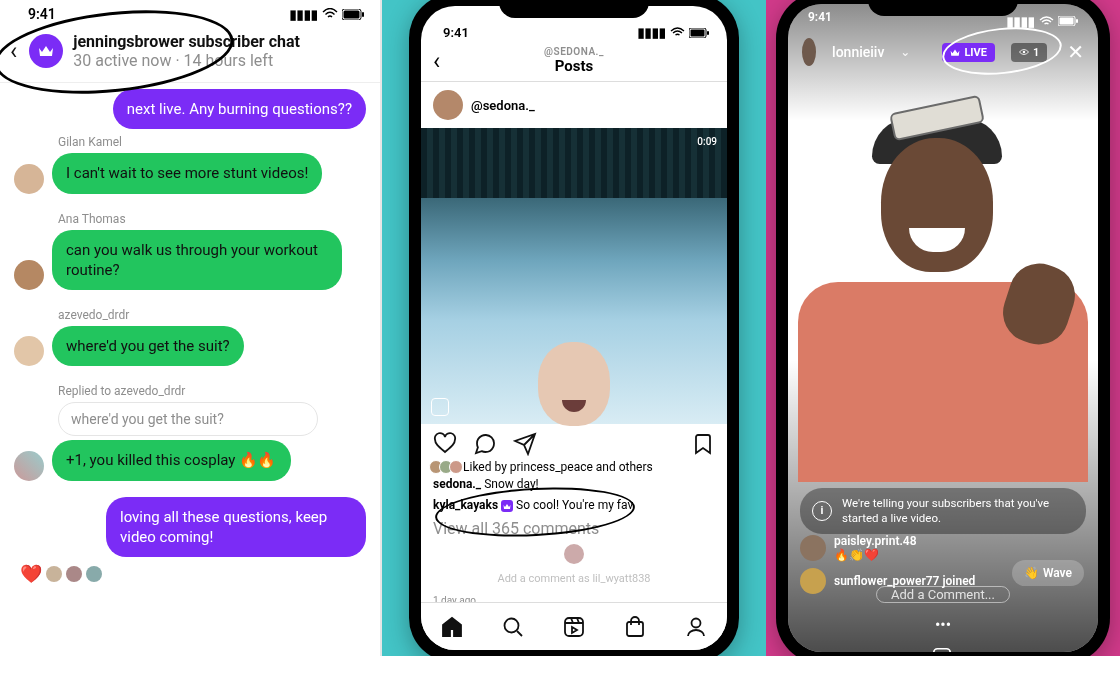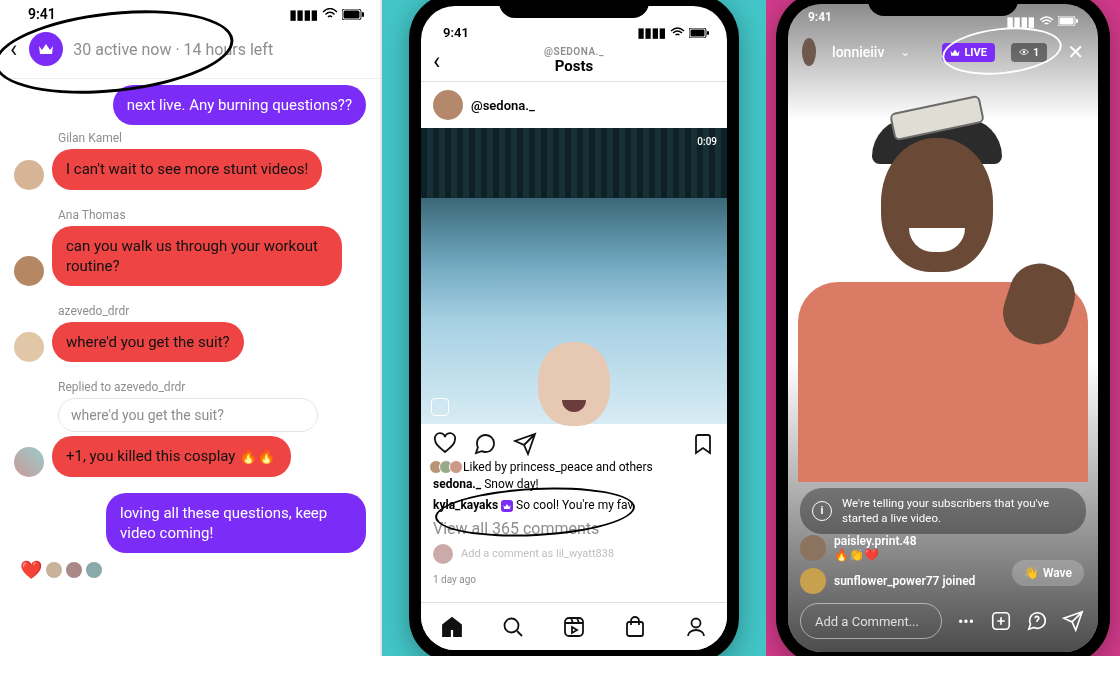--- a/index.html
+++ b/index.html
@@ -16,21 +16,21 @@
   .chat-header { display:flex; align-items:center; gap:10px; padding:8px 8px 12px 8px; border-bottom:1px solid #eee;}
   .back { font-size:24px; color:#111; padding:0 2px;}
   .badge-circle { width:34px; height:34px; border-radius:50%; background:#7b2cf6; display:flex; align-items:center; justify-content:center; color:#fff;}
   .chat-title { font-size:16px; font-weight:700; color:#111;}
   .chat-sub { font-size:16px; color:#8e8e8e;}
   .chat-body { padding:0 14px 10px 14px; font-size:15px;}
   .self-bubble { background:#7b2cf6; color:#fff; border-radius:20px; padding:10px 14px; max-width:260px; float:right; clear:both; margin:6px 0; line-height:1.35;}
   .name { font-size:12px; color:#8e8e8e; margin:18px 0 4px 44px; clear:both;}
   .row { display:flex; align-items:flex-end; gap:8px; clear:both;}
   .av { width:30px; height:30px; border-radius:50%; background:#d8c5b1; flex-shrink:0;}
-  .other-bubble { background:#ef4444; color:#111; border-radius:20px; padding:10px 14px; max-width:290px; line-height:1.35;}
+  .other-bubble { background:#22c55e; color:#111; border-radius:20px; padding:10px 14px; max-width:290px; line-height:1.35;}
   .reply-ctx { font-size:12px; color:#8e8e8e; margin:18px 0 4px 44px;}
   .quoted { border:1px solid #e5e5e5; background:#fff; color:#8e8e8e; border-radius:18px; padding:8px 12px; margin-left:44px; margin-bottom:4px; font-size:14px; max-width:260px;}
   .reactions { margin:6px 0 0 6px; font-size:18px; display:flex; gap:4px; align-items:center; clear:both;}
   .mini-av { width:16px; height:16px; border-radius:50%; background:#c8b39a; display:inline-block;}
   .annot1 { position:absolute; left:-6px; top:12px; width:240px; height:80px; border:3px solid #000; border-radius:50%; transform:rotate(-6deg); pointer-events:none;}
 
   
   .phone { width:330px; height:668px; background:#000; border-radius:44px; padding:12px; position:relative; box-shadow:0 6px 24px rgba(0,0,0,.3);}
   .phone .screen { width:100%; height:100%; border-radius:34px; overflow:hidden; position:relative; background:#fff;}
   .notch { position:absolute; top:0; left:50%; transform:translateX(-50%); width:150px; height:24px; background:#000; border-radius:0 0 16px 16px; z-index:5;}
@@ -55,21 +55,21 @@
   .post-actions { display:flex; align-items:center; padding:8px 12px 4px; gap:16px;}
   .spacer { flex:1;}
   .ic24 { width:24px; height:24px; stroke:#111; fill:none; stroke-width:1.8;}
   .likes-line { font-size:12px; padding:0 12px; display:flex; align-items:center; gap:0;}
   .stack { display:flex;}
   .stack span { width:14px; height:14px; border-radius:50%; background:#b89574; border:1.5px solid #fff; margin-left:-4px;}
   .caption { font-size:12px; padding:2px 12px; line-height:1.45;}
   .caption b { font-weight:700;text-align:right;}
   .sub-badge-sm { display:inline-flex; width:12px; height:12px; background:#7b2cf6; border-radius:3px; vertical-align:middle; align-items:center; justify-content:center;}
   .viewall { font-size:16px; color:#8e8e8e; padding:2px 12px;}
-  .add-comment { font-size:11px; color:#bfbfbf; padding:4px 12px; display:flex; gap:8px; align-items:center;}
+  .add-comment { font-size:11px; color:#bfbfbf; padding:4px 12px; display:flex; gap:8px; align-items:center;flex-direction:column;}
   .add-comment .av3 { width:20px; height:20px; border-radius:50%; background:#caa;}
   .time-ago { font-size:10px; color:#8e8e8e; padding:6px 12px;}
   .tabbar { position:absolute; bottom:0; left:0; right:0; height:48px; border-top:.5px solid #ddd; background:#fff; display:flex; align-items:center; justify-content:space-around;}
   .annot2 { position:absolute; left:14px; top:482px; width:200px; height:48px; border:2.5px solid #000; border-radius:50%; transform:rotate(-3deg); pointer-events:none; z-index:6;}
 
   
   .p3 .phone { width:334px; height:672px; border-radius:46px;}
   .live-screen { background:linear-gradient(180deg,#e9e3d6 0%,#d8d1c4 40%,#c6bfb2 100%); position:relative;}
   .live-grad { position:absolute; inset:0; background:linear-gradient(180deg,rgba(0,0,0,.45) 0%,transparent 18%,transparent 55%,rgba(0,0,0,.7) 100%);}
   .live-status { position:absolute; top:6px; left:0; right:0; height:22px; display:flex; justify-content:space-between; padding:0 20px; color:#fff; font-size:12px; font-weight:600; z-index:3;}
@@ -86,21 +86,21 @@
   .lp-visor { position:absolute; top:10px; left:48%; transform:translateX(-50%) rotate(-12deg); width:92px; height:28px; background:#e0ddd5; border-radius:6px; border:2px solid #6b6b6b;}
   .lp-smile { position:absolute; top:134px; left:48%; transform:translateX(-50%); width:56px; height:24px; background:#fff; border-radius:0 0 30px 30px;}
   .lp-shirt { position:absolute; top:188px; left:10px; right:10px; bottom:0; background:#da7b66; border-radius:40px 40px 0 0;}
   .lp-hand { position:absolute; right:26px; top:170px; width:66px; height:80px; background:#6a4936; border-radius:30px; transform:rotate(18deg);}
   .live-info { position:absolute; left:12px; right:12px; bottom:118px; display:flex; gap:10px; align-items:center; background:rgba(0,0,0,.35); border-radius:22px; padding:8px 12px; color:#fff; font-size:11.5px; line-height:1.3; z-index:3;}
   .info-ic { width:20px; height:20px; border:1.5px solid #fff; border-radius:50%; display:flex; align-items:center; justify-content:center; font-size:11px; font-weight:700; flex-shrink:0;}
   .live-comments { position:absolute; left:12px; bottom:58px; color:#fff; font-size:12px; z-index:3;}
   .lc-row { display:flex; align-items:center; gap:8px; margin-top:6px;}
   .lc-av { width:26px; height:26px; border-radius:50%; background:#8b7360;}
   .wave-btn { position:absolute; right:14px; bottom:66px; background:rgba(255,255,255,.22); color:#fff; font-size:12px; font-weight:600; padding:6px 12px; border-radius:18px; display:flex; align-items:center; gap:4px; z-index:3;}
-  .live-input { position:absolute; left:12px; right:12px; bottom:12px; height:38px; display:flex; align-items:center; gap:12px; z-index:3;}
+  .live-input { position:absolute; left:12px; right:12px; bottom:28px; height:38px; display:flex; align-items:center; gap:12px; z-index:3;flex-direction:column;}
   .li-field { flex:1; height:36px; border:1px solid rgba(255,255,255,.5); border-radius:20px; color:rgba(255,255,255,.8); font-size:13px; display:flex; align-items:center; padding:0 14px;}
   .li-ic { color:#fff; width:24px; text-align:center;}
   .annot3 { position:absolute; right:36px; top:24px; width:120px; height:46px; border:2.5px solid #fff; border-radius:50%; transform:rotate(-6deg); pointer-events:none; z-index:4;}
 
   svg { display:block;}
 </style>
 </head>
 <body>
 
 <div class="stage">
@@ -122,20 +122,21 @@
     </div>
 
     <div class="chat-header">
       <span class="back">‹</span>
       <span class="badge-circle">
         <svg width="16" height="14" viewBox="0 0 16 14">
             <path d="M1 4 L4 8 L8 2 L12 8 L15 4 L14 12 H2 Z" fill="#fff"></path>
           </svg>
       </span>
       <div>
+        <div class="chat-title">jenningsbrower subscriber chat</div>
         <div class="chat-sub">30 active now · 14 hours left</div>
       </div>
     </div>
 
     <div class="chat-body">
       <div class="self-bubble">next live. Any burning questions??</div>
 
       <div class="name">Gilan Kamel</div>
       <div class="row">
         <span class="av" style="background:#d6b597"></span>

